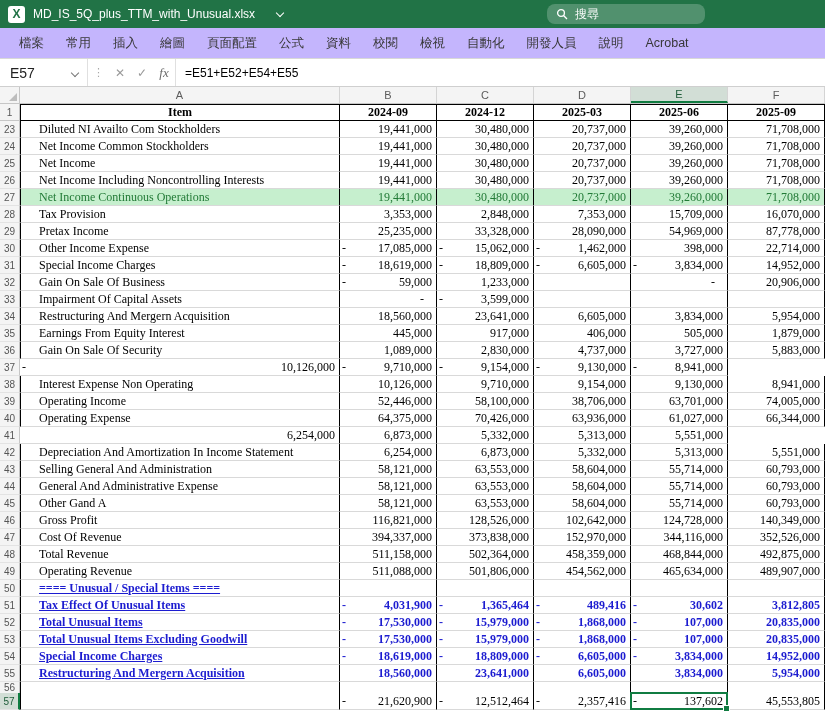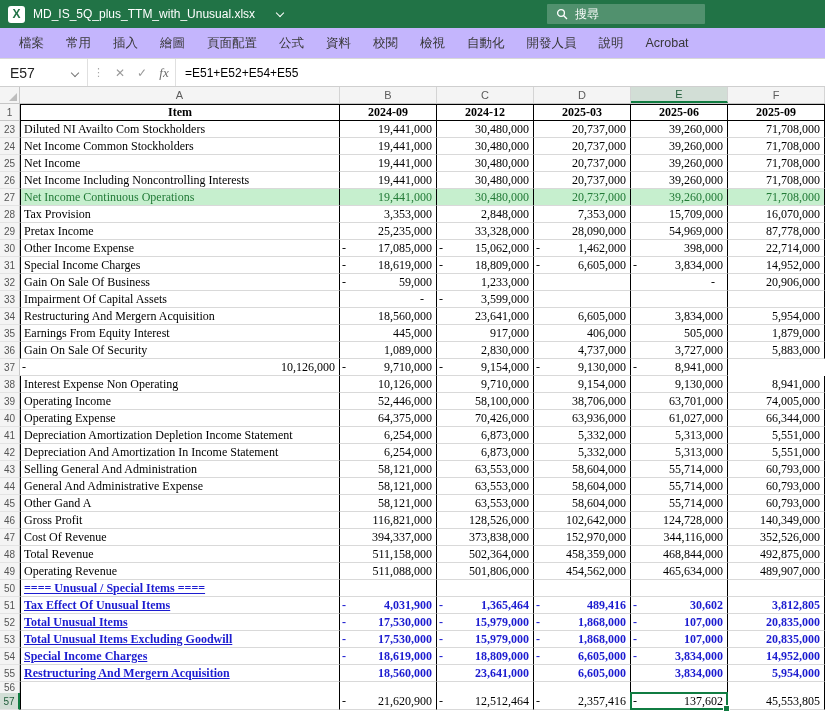--- a/index.html
+++ b/index.html
@@ -11,21 +11,21 @@
     font-family:"Liberation Sans","DejaVu Sans",sans-serif;}
 
   
   .titlebar{height:28px;background:var(--excel-green);display:flex;align-items:center;padding:0 8px;gap:8px;}
   .app-icon{width:17px;height:17px;background:#fff;border-radius:3px;color:var(--excel-green);
     font-weight:bold;font-size:12px;display:flex;align-items:center;justify-content:center;flex:0 0 auto;}
   .doc-title{color:#fff;font-size:12px;display:flex;align-items:center;gap:22px;cursor:default;}
   .chev{width:6px;height:6px;border-right:1.4px solid #fff;border-bottom:1.4px solid #fff;
     transform:rotate(45deg);margin-top:-3px;}
   .search-box{margin-left:auto;margin-right:112px;width:158px;height:20px;background:rgba(255,255,255,.22);
-    border-radius:1px;display:flex;align-items:center;gap:7px;padding:0 9px;color:#fff;font-size:12px;}
+    border-radius:8px;display:flex;align-items:center;gap:7px;padding:0 9px;color:#fff;font-size:12px;}
   .search-input{background:transparent;border:none;outline:none;color:#fff;font-size:12px;width:110px;}
   .search-input::placeholder{color:rgba(255,255,255,.96);}
 
   
   .ribbon-tabs{height:31px;background:#c4b5fd;border-bottom:1px solid #D8D8D8;display:flex;align-items:center;padding-left:8px;}
   .ribbon-tab{padding:0 11px;font-size:12.5px;color:#373737;height:100%;display:flex;align-items:center;cursor:default;}
 
   
   .formula-bar{height:28px;background:#fff;border-bottom:1px solid #CFCFCF;display:flex;align-items:center;}
   .name-box{width:88px;height:100%;display:flex;align-items:center;padding-left:10px;font-size:14px;color:#222;
@@ -51,21 +51,21 @@
   .grid-row{display:grid;grid-template-columns:20px 320px repeat(5,97px);height:17px;}
   .grid-row.style-blank{height:11px;}
   .row-num{background:#F4F4F4;border-right:1px solid #C6C6C6;border-bottom:1px solid #E3E3E3;
     font-size:10px;color:#555;display:flex;align-items:center;justify-content:center;}
   .row-num.sel{background:#D2DED6;color:#1E5C39;border-right:2px solid var(--selection-green);}
 
   .cell{position:relative;background:#fff;border-right:1px solid var(--table-border);
     border-bottom:1px solid var(--grid-line);
     font-family:"Liberation Serif","DejaVu Serif",serif;font-size:12px;color:#000;
     display:flex;align-items:center;white-space:nowrap;}
-  .cell.label{border-left:1px solid var(--table-border);padding-left:3px;justify-content:flex-start;overflow:hidden;}
+  .cell.label{border-left:1px solid var(--table-border);padding-left:18px;justify-content:flex-start;overflow:hidden;}
   .num-cell{justify-content:flex-end;padding-right:4px;}
   .neg{margin-right:auto;padding-left:2px;}
   .zero{padding-right:8px;}
 
   .header-row .cell{border-top:1px solid var(--table-border);border-bottom:1px solid var(--table-border);
     font-weight:bold;justify-content:center;padding:0;}
   .header-row .row-num{border-bottom:1px solid #C6C6C6;}
 
   .style-green .cell{background:var(--good-fill);color:var(--good-text);}
   .style-blue .cell,.style-section .cell{color:var(--unusual-blue);font-weight:bold;}
@@ -526,23 +526,20 @@
         </div>
         <div class="cell num-cell">
           <span class="num">61,027,000</span>
         </div>
         <div class="cell num-cell">
           <span class="num">66,344,000</span>
         </div>
       </div>
       <div class="grid-row style-normal">
         <div class="row-num">41</div>
-        <div class="cell label">
-          <span class="lab-text">Depreciation Amortization Depletion Income Statement</span>
-        </div>
         <div class="cell num-cell">
           <span class="num">6,254,000</span>
         </div>
         <div class="cell num-cell">
           <span class="num">6,873,000</span>
         </div>
         <div class="cell num-cell">
           <span class="num">5,332,000</span>
         </div>
         <div class="cell num-cell">

